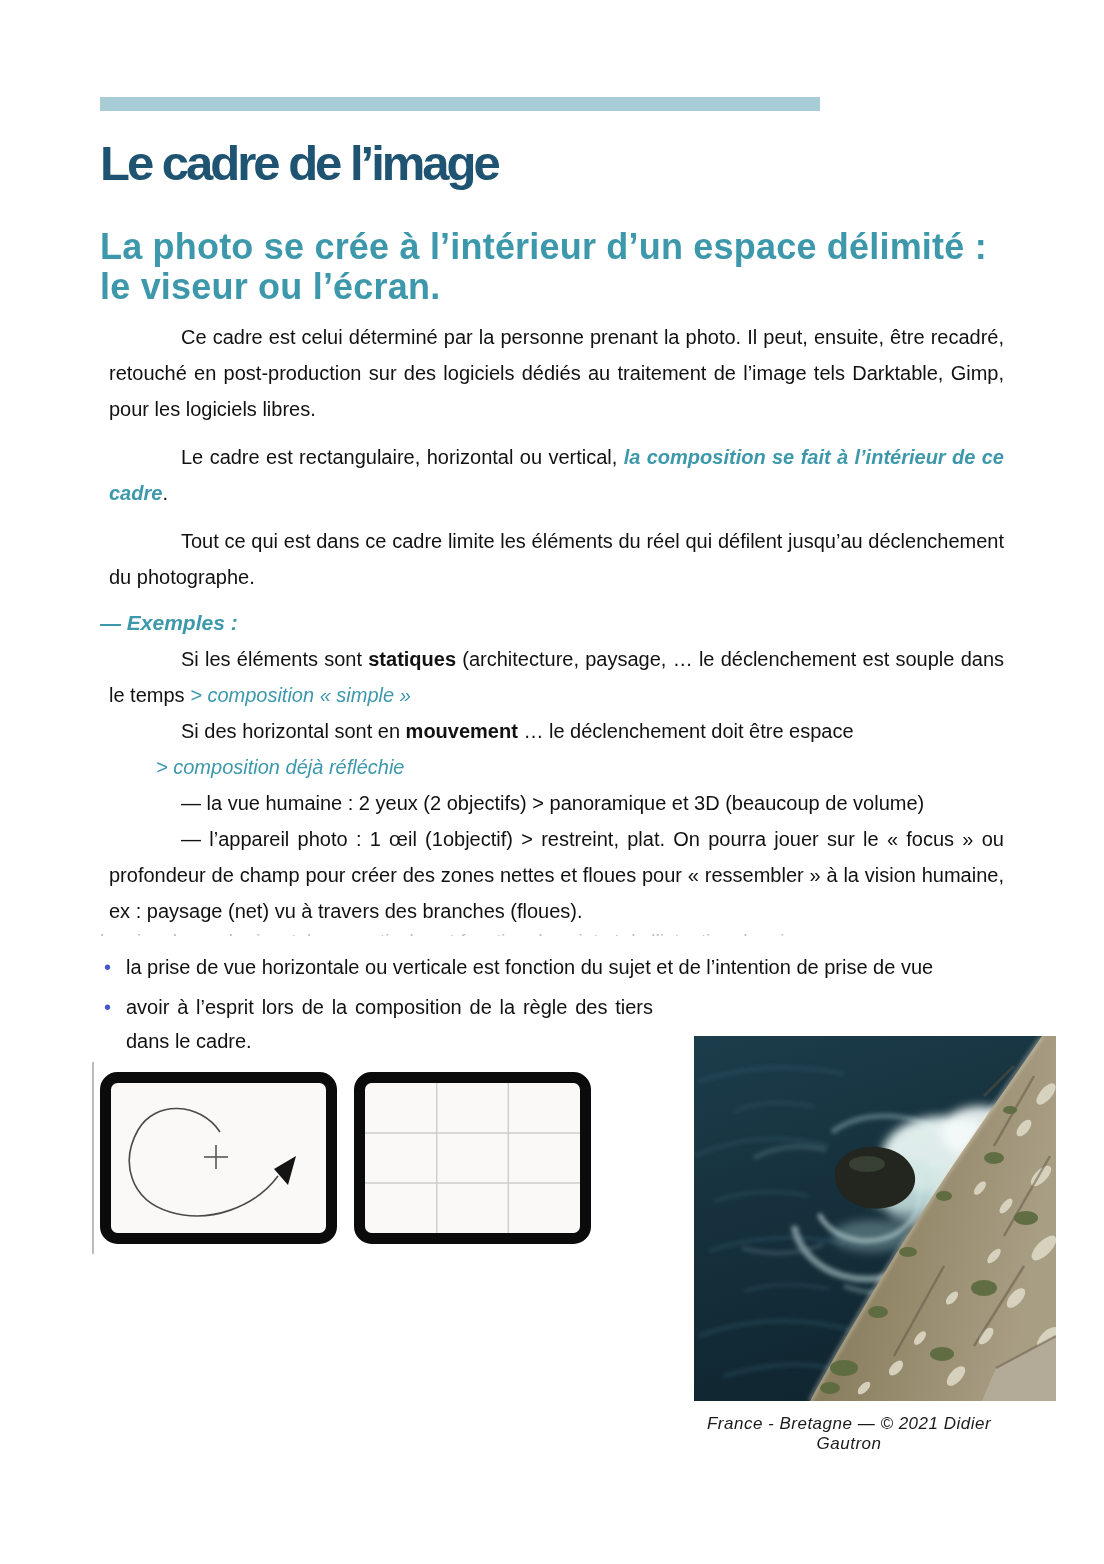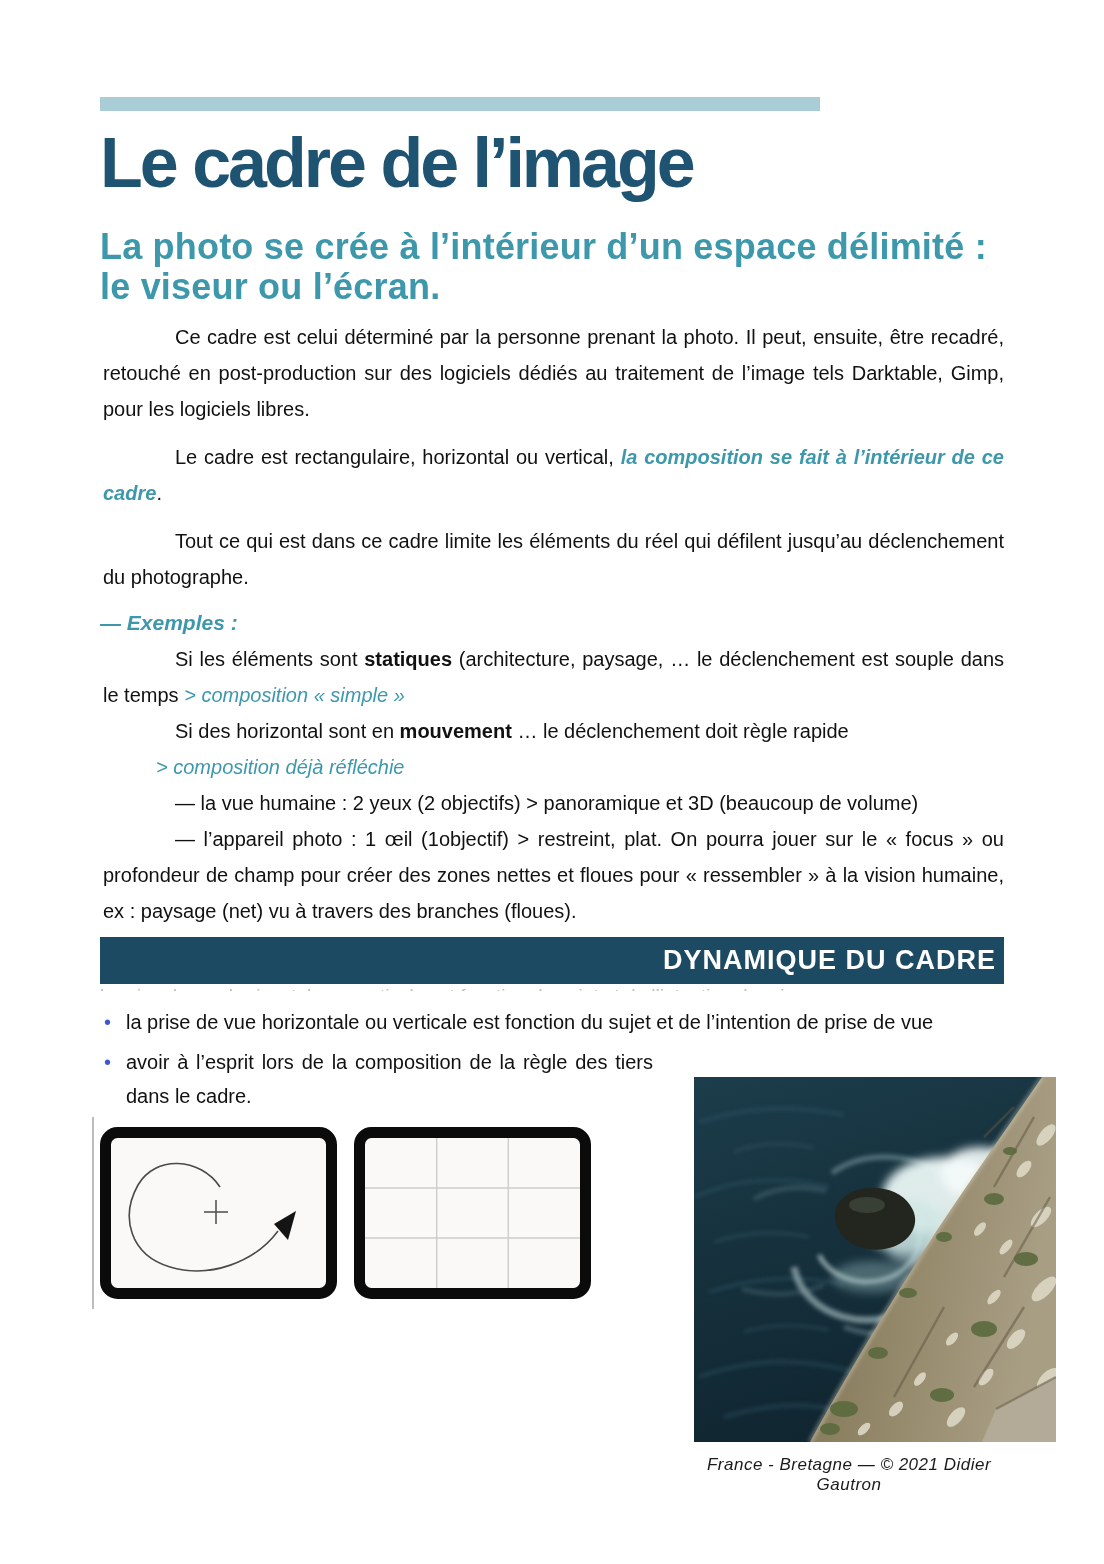--- a/index.html
+++ b/index.html
@@ -4,28 +4,28 @@
 <style>
   html,body{margin:0;padding:0;background:#ffffff;}
   .page{
     width:1104px;height:1564px;box-sizing:border-box;
     padding:97px 100px 0 100px;position:relative;overflow:hidden;
     background:#ffffff;color:#111;
     font-family:"Liberation Sans",sans-serif;
   }
   .accent-bar{width:720px;height:14px;background:#a9cdd6;}
   h1.title{
-    margin:14px 0 0 0;font-size:70px;line-height:76px;font-weight:bold;
+    margin:14px 0 0 0;font-size:49px;line-height:76px;font-weight:bold;
     letter-spacing:-3px;color:#1e5372;
   }
   h2.subtitle{
     margin:26px 0 0 0;font-size:36px;line-height:40px;font-weight:600;
     color:#3d98ac;letter-spacing:0.2px;
   }
-  p.body{margin:12px 0 0 3px;font-size:20px;line-height:36px;text-align:justify;}
+  p.body{margin:12px 0 0 9px;font-size:20px;line-height:36px;text-align:justify;}
   .indent{text-indent:72px;}
   .accent-bi{color:#3d98ac;font-weight:bold;font-style:italic;}
   .accent-i{color:#3d98ac;font-style:italic;}
   .bold{font-weight:bold;}
   p.examples-heading{margin:10px 0 0 0;font-size:21px;line-height:36px;}
   p.tight{margin-top:0;}
   p.ex2b{margin:0 0 0 56px;text-align:left;}
   p.savoir{margin-top:14px;}
   .savoir-label{color:#3d98ac;font-weight:bold;}
   .banner{
@@ -40,21 +40,21 @@
     position:relative;padding-left:26px;margin-top:6px;
     font-size:20px;line-height:34px;text-align:justify;
   }
   ul.bullets li::before{
     content:"•";position:absolute;left:4px;top:0;
     color:#4157cb;font-size:20px;
   }
   ul.bullets li.narrow{width:527px;}
   .figures-row{display:flex;gap:17px;margin-top:14px;position:relative;width:491px;}
   .vline{position:absolute;left:-8px;top:-10px;height:192px;width:2px;background:#bdbdbd;}
-  .photo-col{position:absolute;top:72px;right:0;width:310px;}
+  .photo-col{position:absolute;top:86px;right:0;width:310px;}
   .caption{
     margin-top:13px;font-style:italic;font-size:17px;letter-spacing:0.5px;
     text-align:center;color:#1a1a1a;
   }
   svg{display:block;}
 </style>
 </head>
 <body>
 
 <div class="page">
@@ -68,30 +68,29 @@
   <p class="body indent">Ce cadre est celui déterminé par la personne prenant la photo. Il peut, ensuite, être recadré, retouché en post-production sur des logiciels dédiés au traitement de l’image tels Darktable, Gimp, pour les logiciels libres.</p>
 
   <p class="body indent"><span>Le cadre est rectangulaire, horizontal ou vertical, </span><span class="accent-bi">la composition se fait à l’intérieur de ce cadre</span><span>.</span></p>
 
   <p class="body indent">Tout ce qui est dans ce cadre limite les éléments du réel qui défilent jusqu’au déclenchement du photographe.</p>
 
   <p class="examples-heading accent-bi">— Exemples :</p>
 
   <p class="body indent tight"><span>Si les éléments sont </span><span class="bold">statiques</span><span> (architecture, paysage, … le déclenchement est souple dans le temps </span><span class="accent-i">&gt; composition « simple »</span></p>
 
-  <p class="body indent tight"><span>Si des horizontal sont en </span><span class="bold">mouvement</span><span> … le déclenchement doit règle rapide</span></p>
+  <p class="body indent tight"><span>Si des horizontal sont en </span><span class="bold">mouvement</span><span> … le déclenchement doit être espace</span></p>
 
   <p class="body ex2b accent-i">&gt; composition déjà réfléchie</p>
 
 
   <p class="body indent tight">— la vue humaine : 2 yeux (2 objectifs) &gt; panoramique et 3D (beaucoup de volume)</p>
 
   <p class="body indent tight">— l’appareil photo : 1 œil (1objectif) &gt; restreint, plat. On pourra jouer sur le « focus » ou profondeur de champ pour créer des zones nettes et floues pour « ressembler » à la vision humaine, ex : paysage (net) vu à travers des branches (floues).</p>
 
-  <div class="banner"><span>DYNAMIQUE DU CADRE</span></div>
 
   <div class="clipped"><span>la prise de vue horizontale ou verticale est fonction du sujet et de l’intention de prise</span></div>
 
   <div class="dynamics">
 
     <ul class="bullets">
       <li>la prise de vue horizontale ou verticale est fonction du sujet et de l’intention de prise de vue</li>
       <li class="narrow">avoir à l’esprit lors de la composition de la règle des tiers dans le cadre.</li>
     </ul>
 

